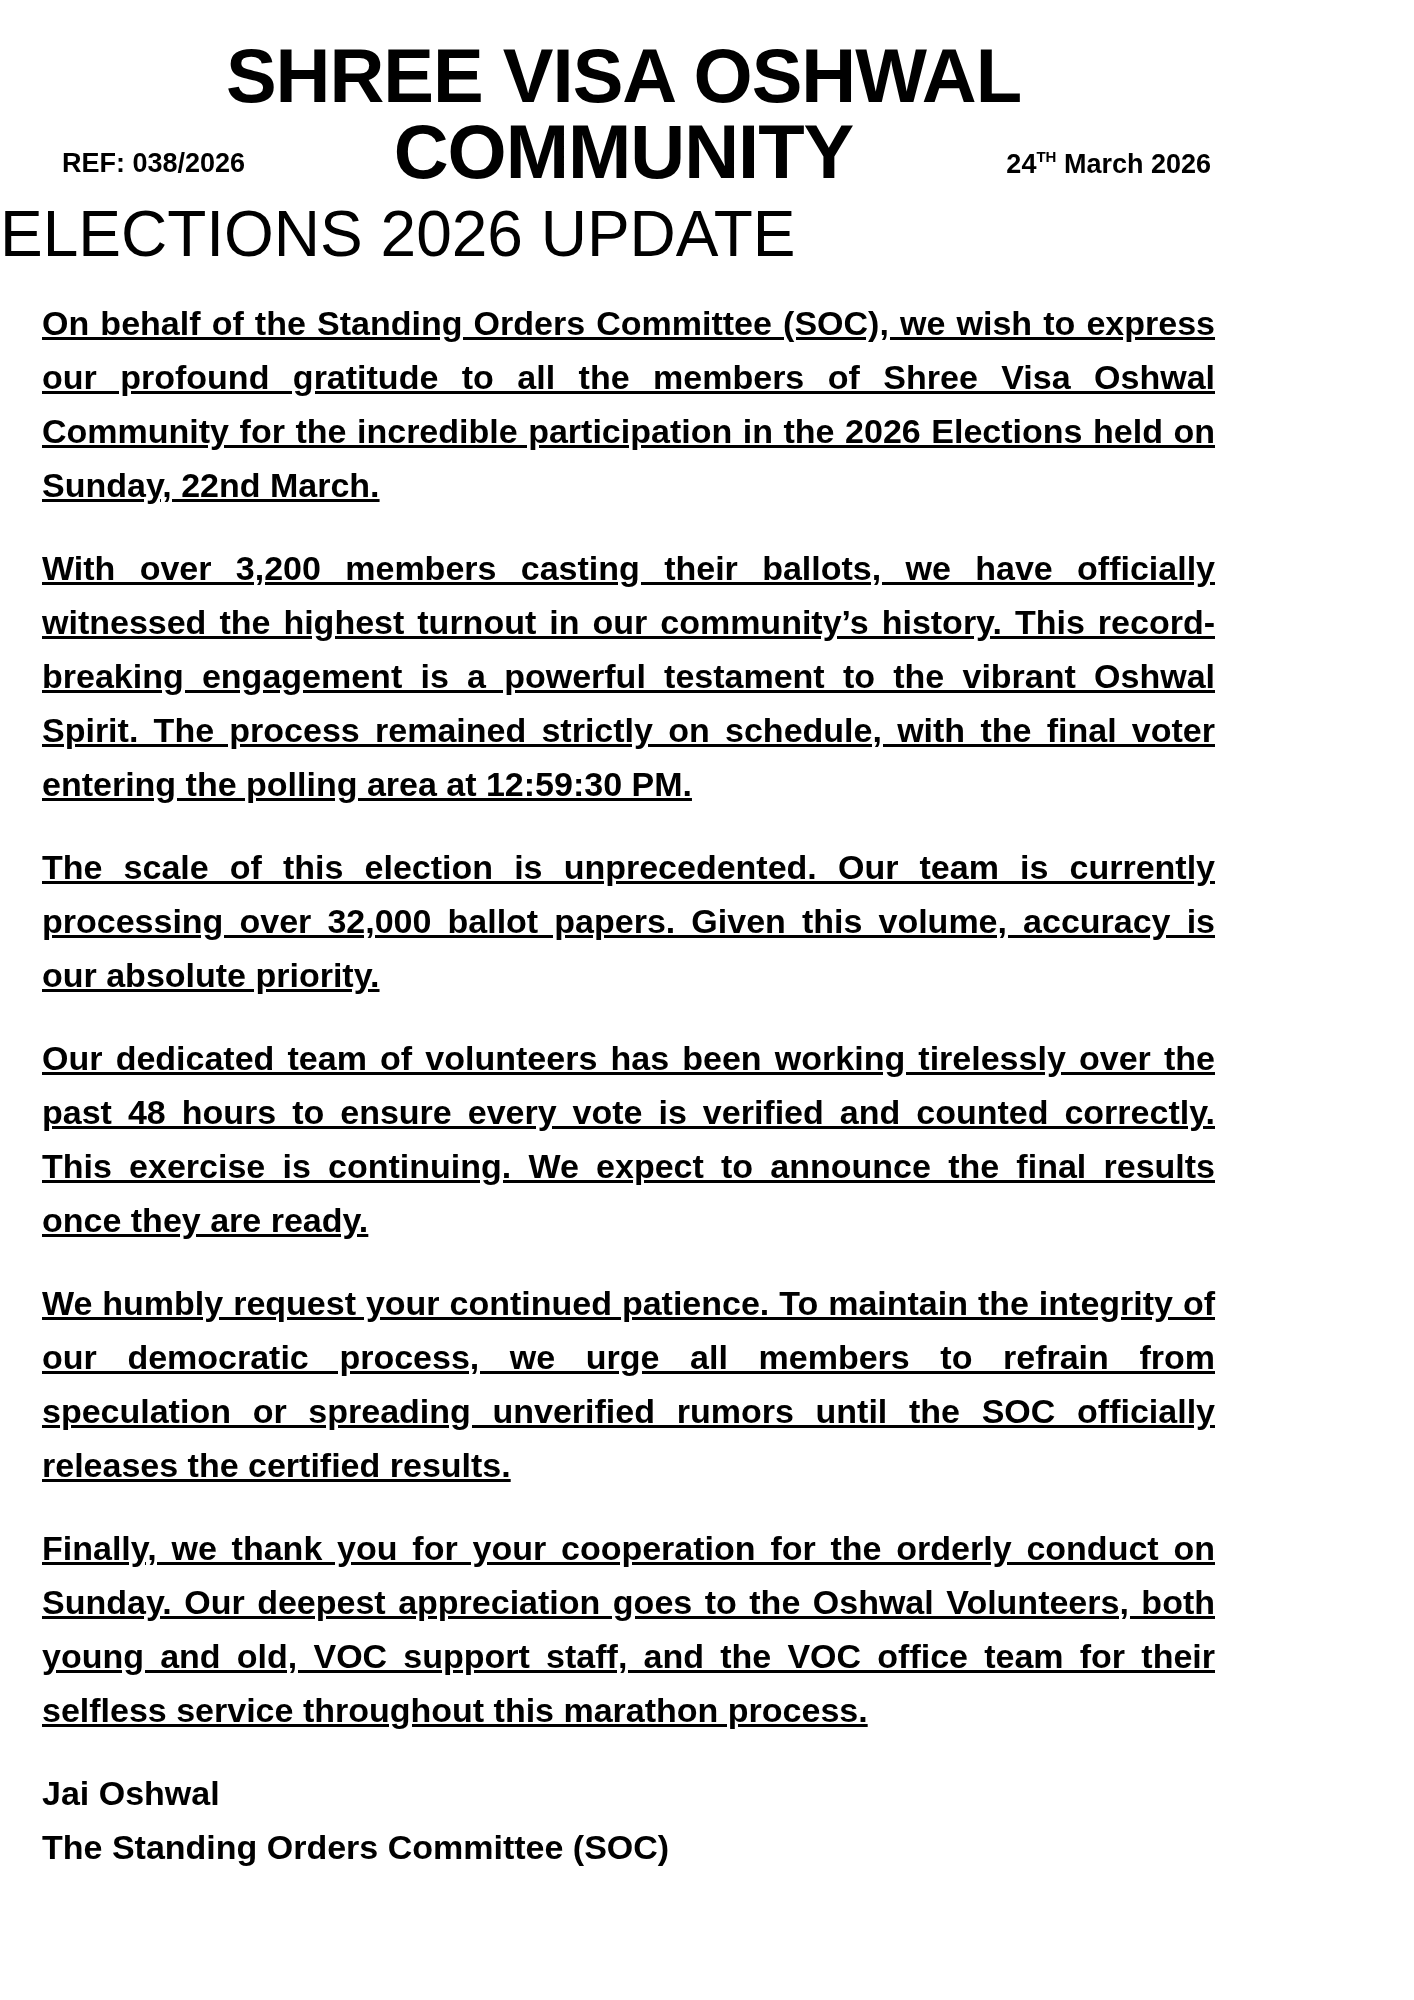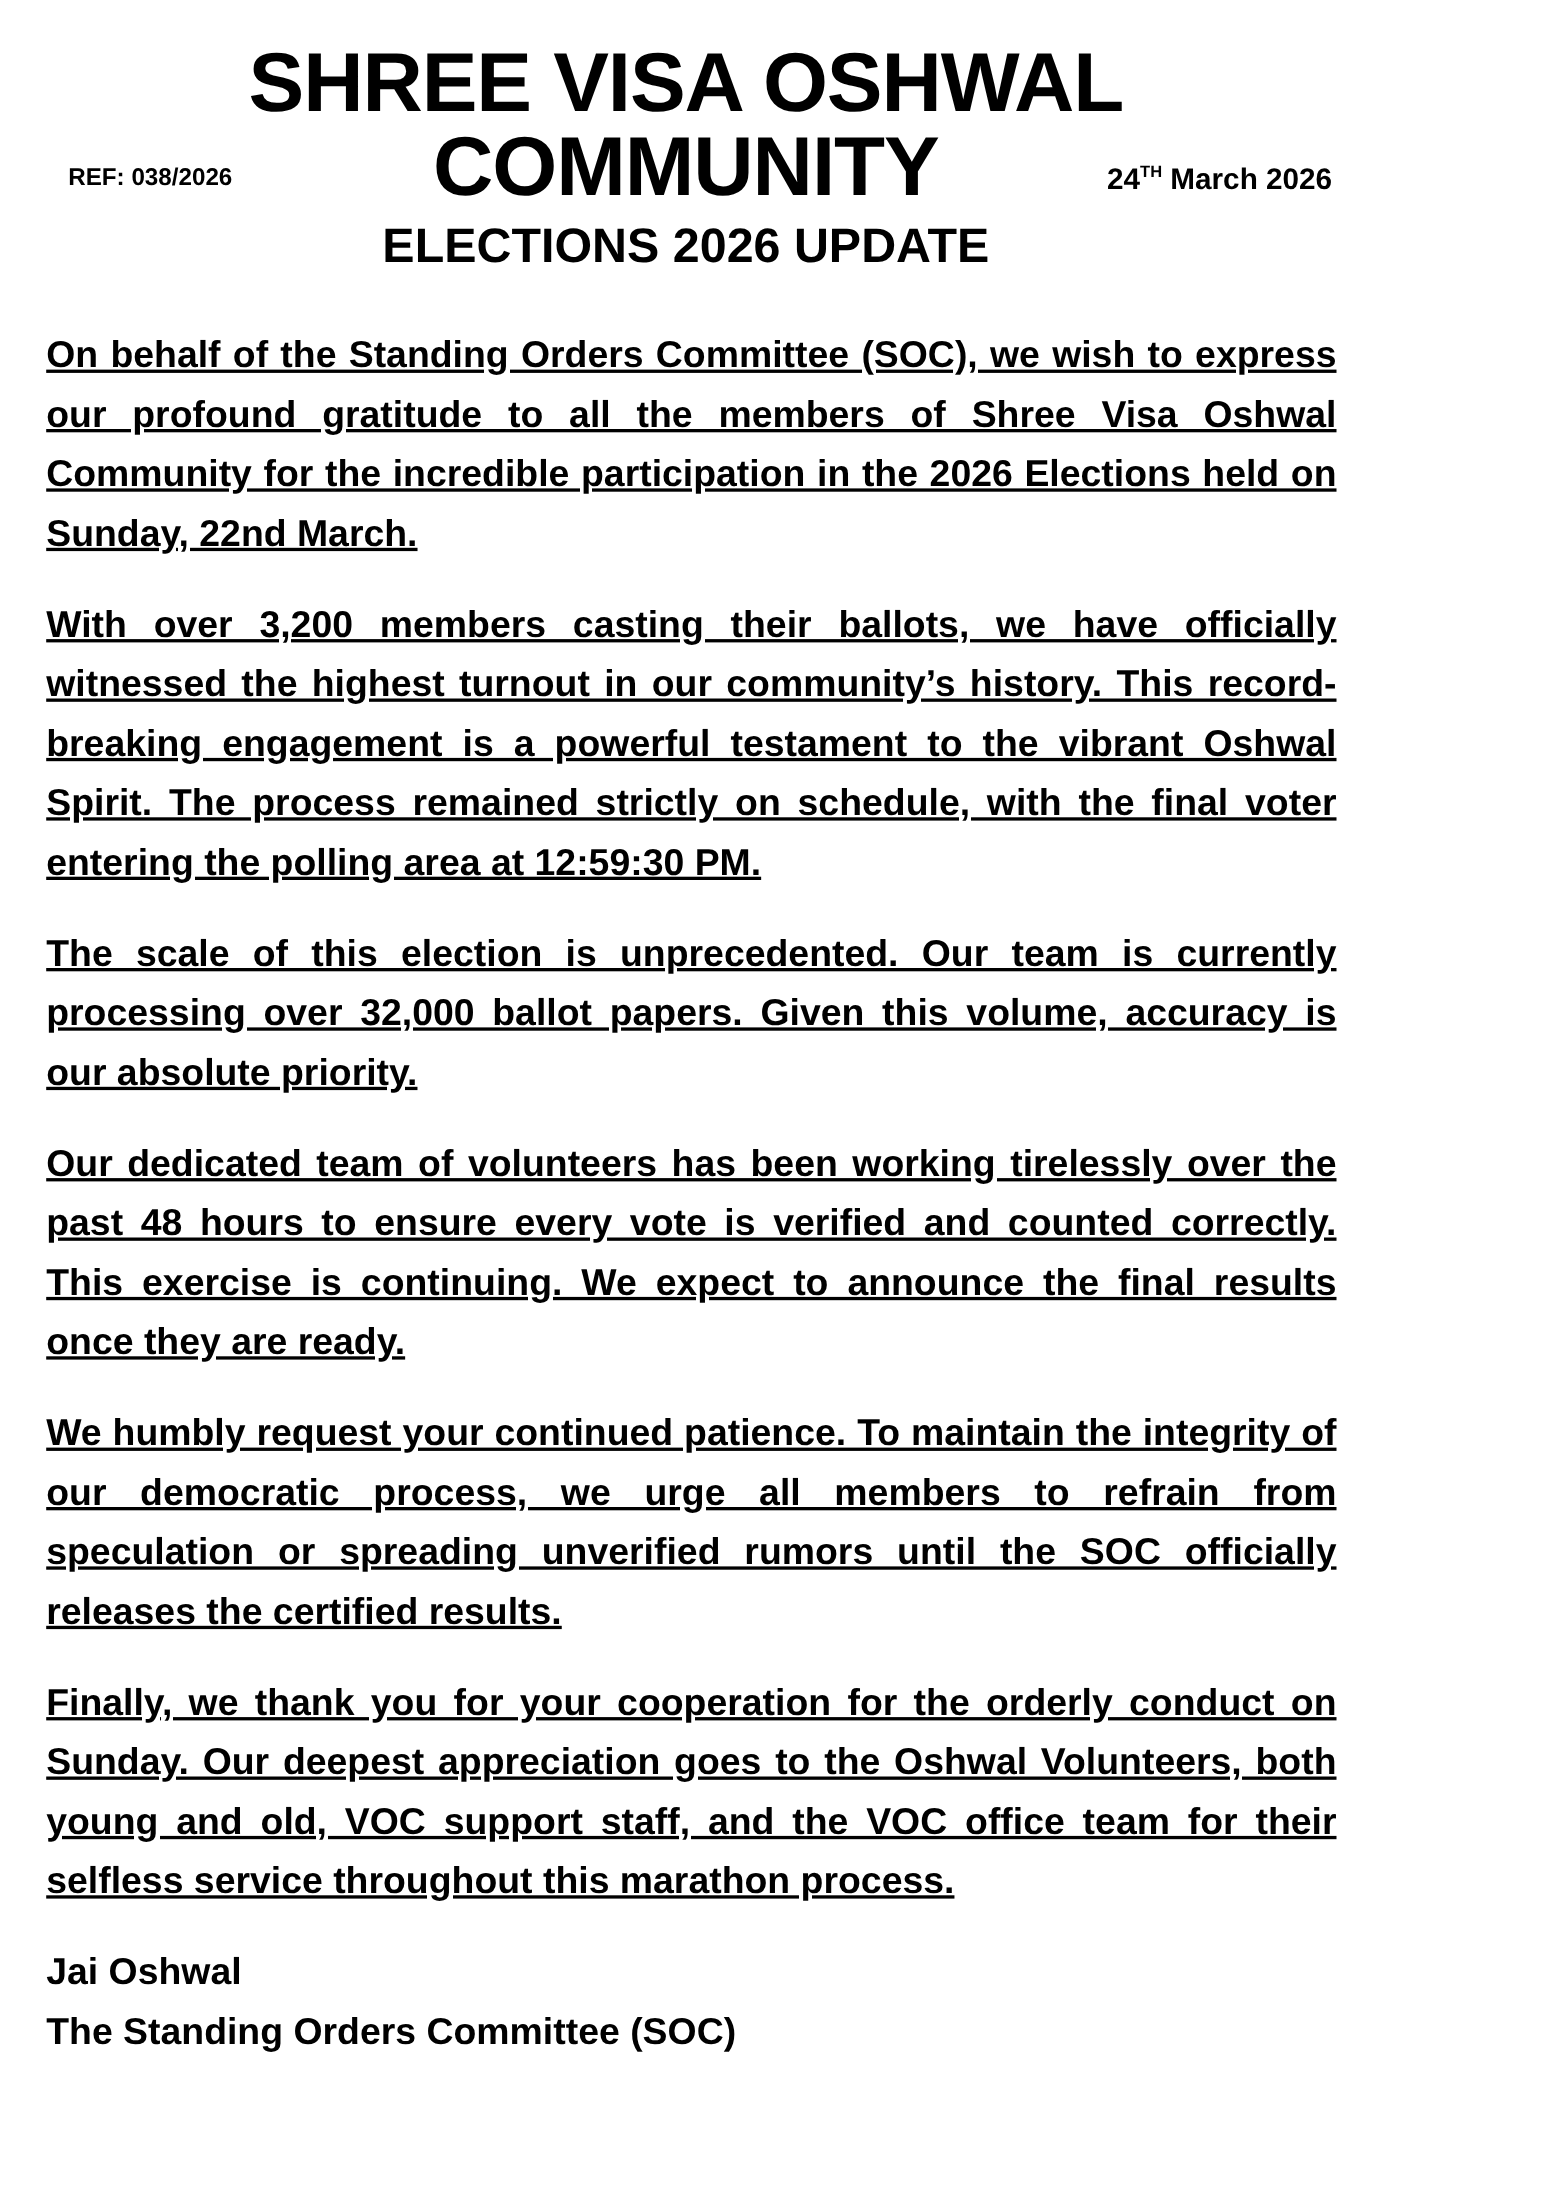--- a/index.html
+++ b/index.html
@@ -9,30 +9,30 @@
     color: #000000;
   }
   .page { position: relative; width: 1247px; height: 2000px; }
   .org-title {
     position: absolute; left: 0; right: 0; top: 38px;
     text-align: center; font-weight: bold; font-size: 76px;
     letter-spacing: -1px; line-height: 1;
   }
   .ref {
     position: absolute; left: 62px; top: 148px;
-    font-weight: bold; font-size: 22px;
+    font-weight: bold; font-size: 27px;
   }
   .date {
     position: absolute; right: 36px; top: 148px;
     font-weight: bold; font-size: 27px;
   }
   .date sup { font-size: 15px; vertical-align: 11px; }
   .headline {
     position: absolute; left: 0; right: 0; top: 202px;
-    text-align: center; font-weight: bold; font-size: 44px; line-height: 1;
+    font-weight: normal; font-size: 64px; line-height: 1;
   }
   .body {
     position: absolute; left: 42px; right: 32px; top: 296px;
     font-weight: bold; font-size: 34px; line-height: 54px;
     text-align: justify;
   }
   .body p { margin: 0 0 29px 0; text-decoration: underline; }
   .signoff { margin-top: 15px; }
   .signoff div { text-align: left; }
 </style>

